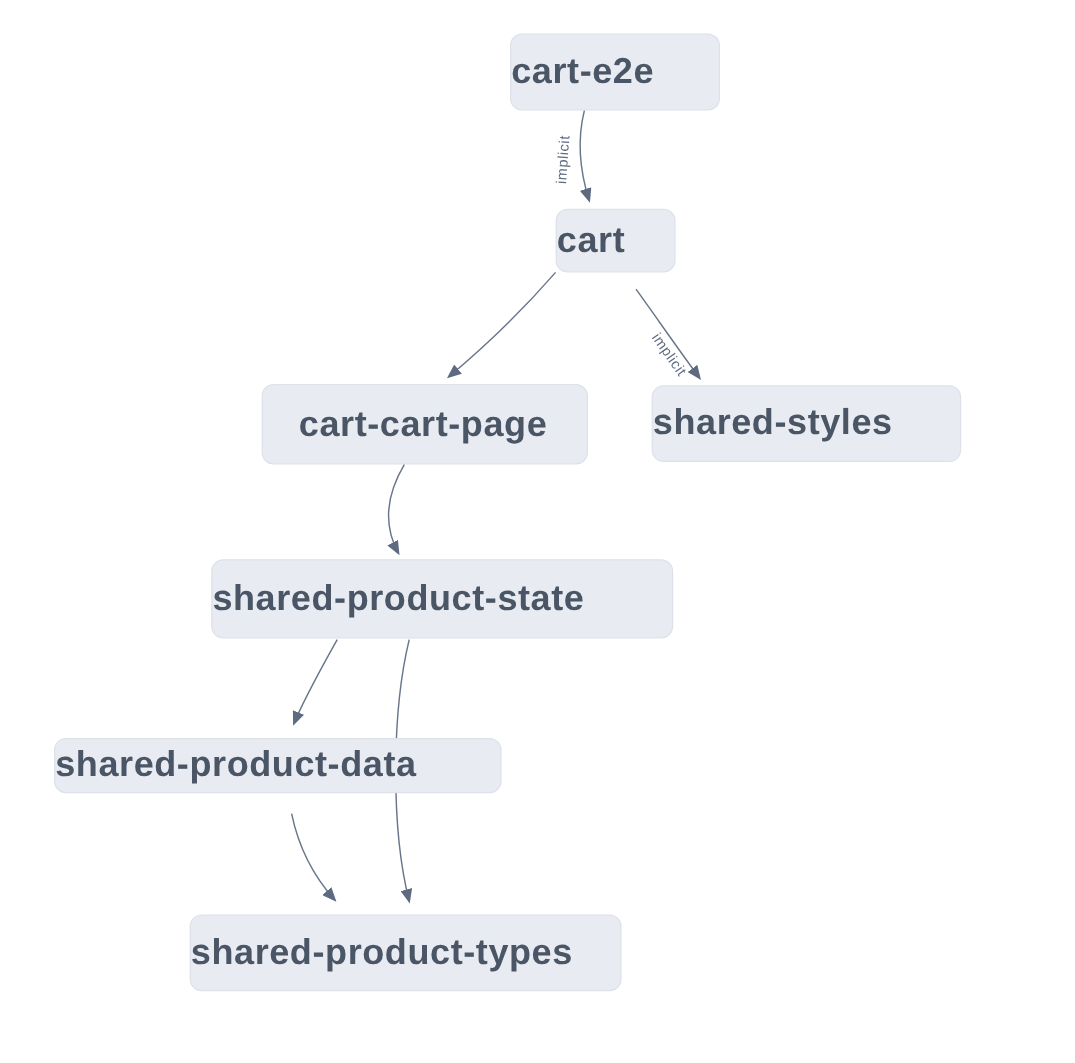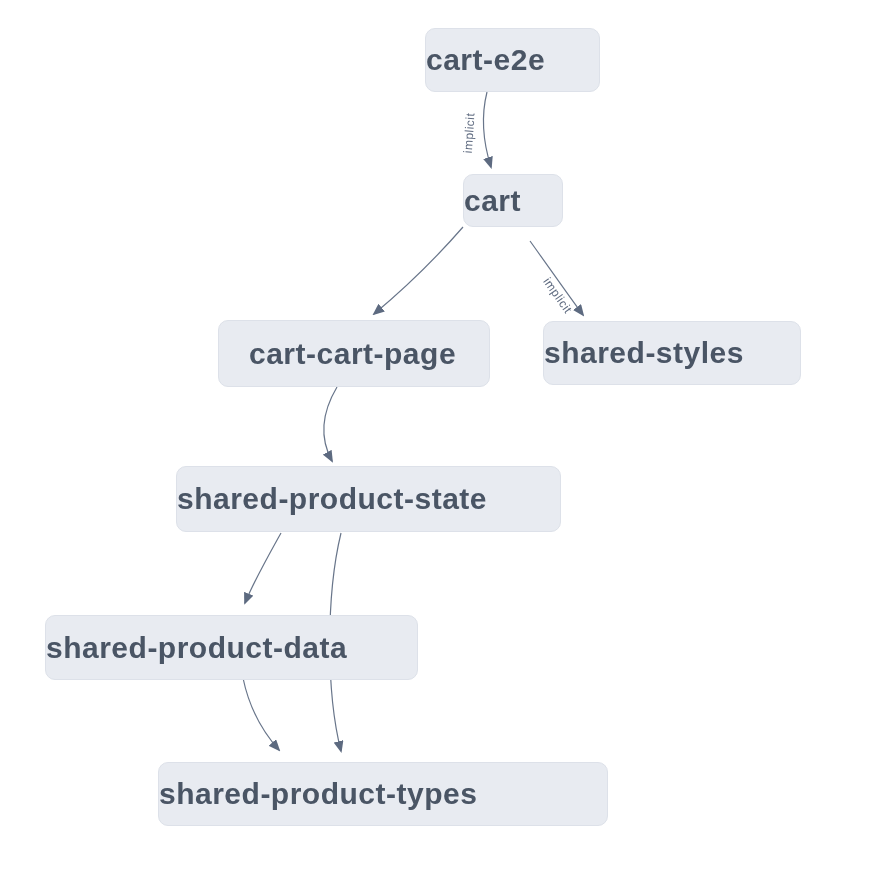--- a/index.html
+++ b/index.html
@@ -88,20 +88,20 @@
       </div>
       <div class="graph-node" style="left: 218px; top: 320px; width: 272px; height: 67px; padding-left: 30px;">
         <span>cart-cart-page</span>
       </div>
       <div class="graph-node" style="left: 543px; top: 321px; width: 258px; height: 64px;">
         <span>shared-styles</span>
       </div>
       <div class="graph-node" style="left: 162px; top: 466px; width: 385px; height: 66px; margin-left: 14px;">
         <span>shared-product-state</span>
       </div>
-      <div class="graph-node" style="left: 45px; top: 615px; width: 373px; height: 65px;">
+      <div class="graph-node" style="left: 45px; top: 615px; width: 373px; height: 46px;">
         <span>shared-product-data</span>
       </div>
-      <div class="graph-node" style="left: 158px; top: 762px; width: 450px; height: 64px;">
+      <div class="graph-node" style="left: 158px; top: 762px; width: 360px; height: 64px;">
         <span>shared-product-types</span>
       </div>
     </div>
 </div>
 
 </body></html>

